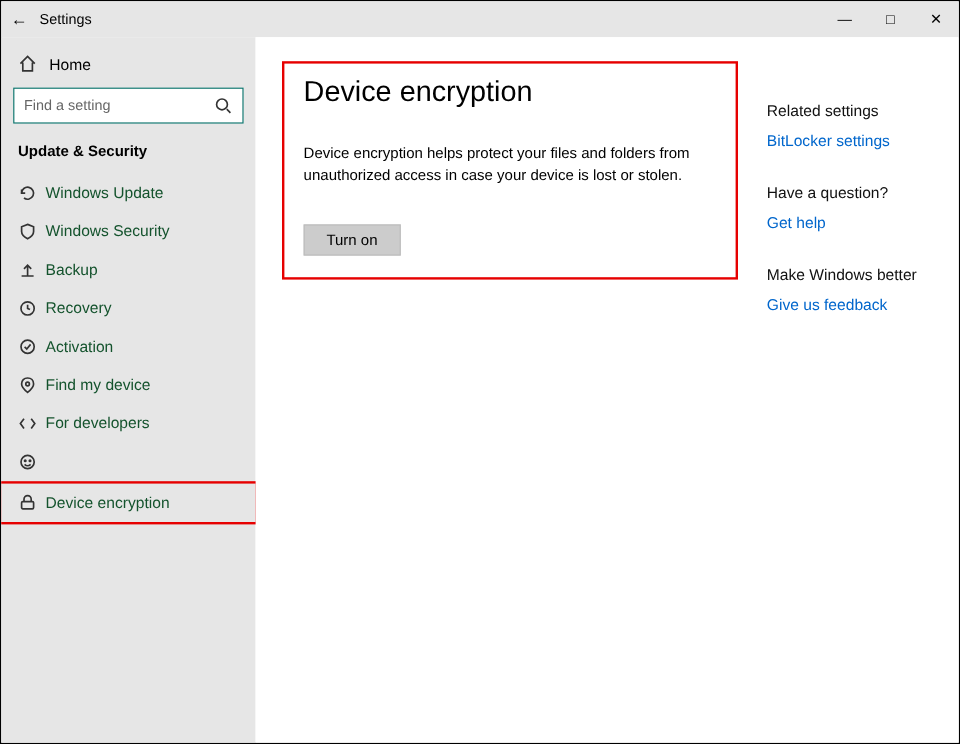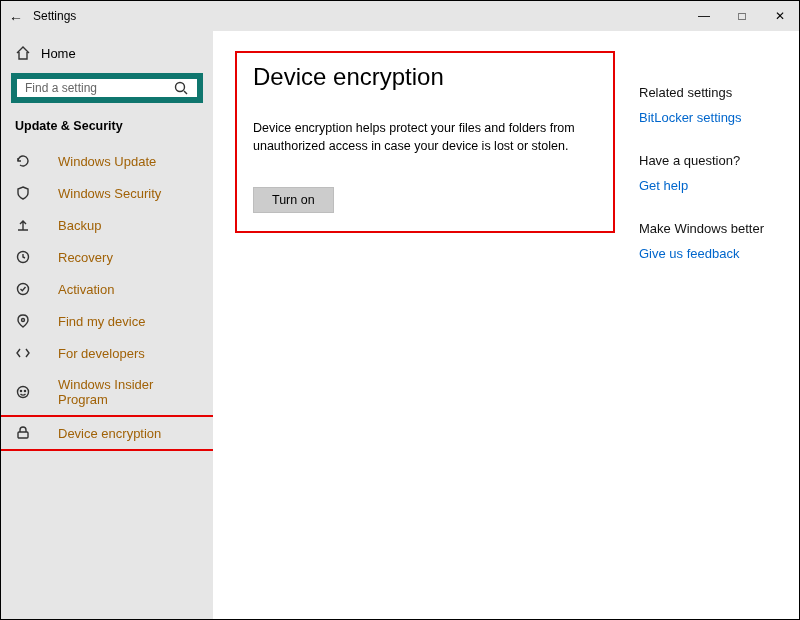--- a/index.html
+++ b/index.html
@@ -33,29 +33,29 @@
     background: #e6e6e6;
     padding: 8px 0 0 0;
     display:flex; flex-direction:column;
   }
   .side-home {
     display:flex; align-items:flex-end; gap:10px;
     padding: 6px 14px; font-size: 13px;
   }
   .search-wrap { padding: 6px 10px 10px 10px; }
   .search {
-    width: 100%; height: 30px; border: 6px solid #0f766e; background:#fff;
+    width: 100%; height: 30px; border: 1px solid #0f766e; background:#fff;
     display:flex; align-items:center; padding: 0 8px; font-size:12px; color:#666;
   }
   .search .ph { flex:1; }
   .section-label { font-weight:600; font-size:12.5px; padding: 6px 14px 12px 14px; }
   .nav { display:flex; flex-direction:column; }
   .nav-item {
-    display:flex; align-items:center; gap:27px;
-    padding: 8px 14px; font-size: 13px; color:#a16207;
+    display:flex; gap:7px;
+    padding: 8px 14px; font-size: 13px; color:#14532d;
   }
   .nav-item.selected { background: #e6e6e6; }
   .highlight-side {
     border: 2px solid #e60000;
     margin-left: -2px; margin-right: -2px;
   }
   .icon { width:16px; height:16px; display:inline-flex; align-items:center; justify-content:center; }
   .icon svg { width:16px; height:16px; stroke:#333; fill:none; stroke-width:1.4; }
 
   .main { flex:1; background:#fff; padding: 20px 22px 0 22px; display:flex; gap:24px; }
@@ -175,21 +175,20 @@
       </div>
       <div class="nav-item">
         <span class="icon">
             <svg viewBox="0 0 16 16">
               <circle cx="8" cy="8" r="5.5"></circle>
               <circle cx="6" cy="7" r="0.6" fill="#333"></circle>
               <circle cx="10" cy="7" r="0.6" fill="#333"></circle>
               <path d="M5.5 10 C7 11.5 9 11.5 10.5 10"></path>
             </svg>
           </span>
-        <span>Windows Insider Program</span>
       </div>
       <div class="nav-item selected highlight-side">
         <span class="icon">
             <svg viewBox="0 0 16 16">
               <rect x="3" y="7" width="10" height="6" rx="1"></rect>
               <path d="M5 7 V5 A3 3 0 0 1 11 5 V7"></path>
             </svg>
           </span>
         <span>Device encryption</span>
       </div>

